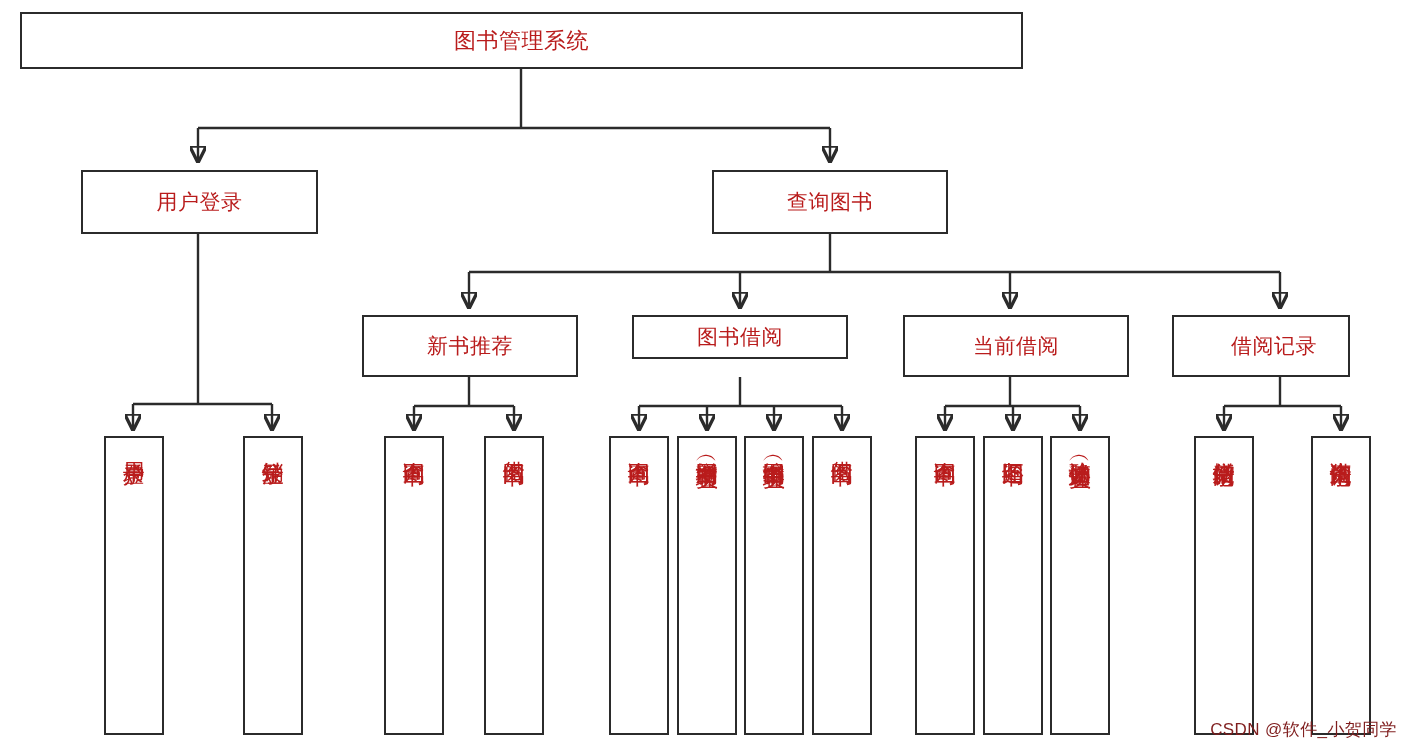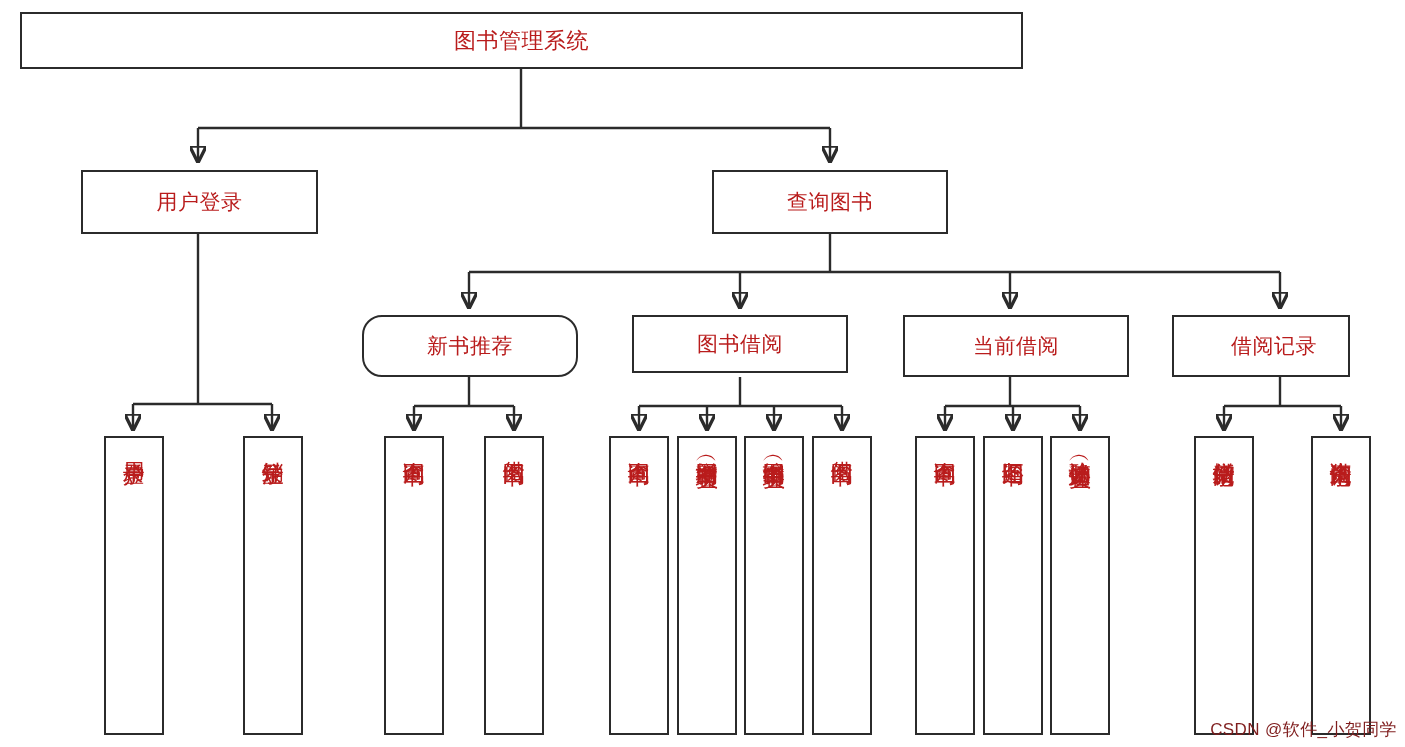--- a/index.html
+++ b/index.html
@@ -158,25 +158,25 @@
   </div>
 
   <div class="node horizontal" style="left:81px; top:170px; width:237px; height:64px;">
     <span class="node-label">用户登录</span>
   </div>
 
   <div class="node horizontal" style="left:712px; top:170px; width:236px; height:64px;">
     <span class="node-label">查询图书</span>
   </div>
 
-  <div class="node horizontal" style="left:362px; top:315px; width:216px; height:62px;border-radius:20px;">
+  <div class="node horizontal" style="left:362px; top:315px; width:216px; height:62px;">
     <span class="node-label">新书推荐</span>
   </div>
 
-  <div class="node horizontal" style="left:632px; top:315px; width:216px; height:58px;">
+  <div class="node horizontal" style="left:632px; top:315px; width:216px; height:44px;">
     <span class="node-label">图书借阅</span>
   </div>
 
   <div class="node horizontal" style="left:903px; top:315px; width:226px; height:62px;">
     <span class="node-label">当前借阅</span>
   </div>
 
   <div class="node horizontal" style="left:1172px; top:315px; width:178px; height:62px;padding-left:26px;">
     <span class="node-label">借阅记录</span>
   </div>

